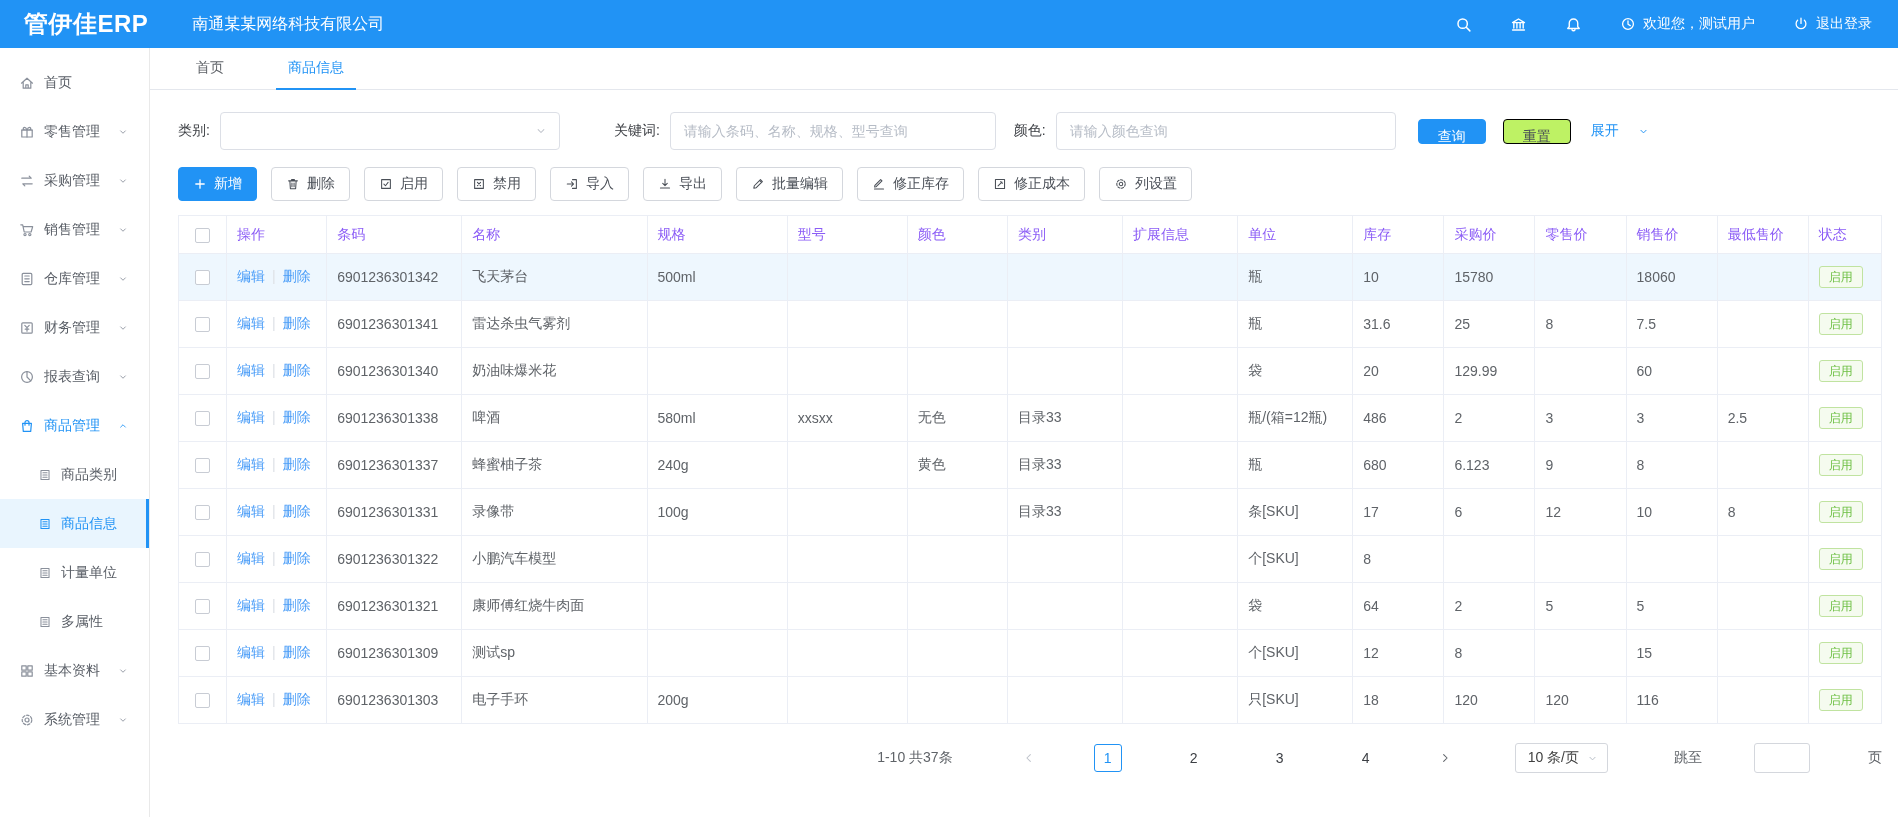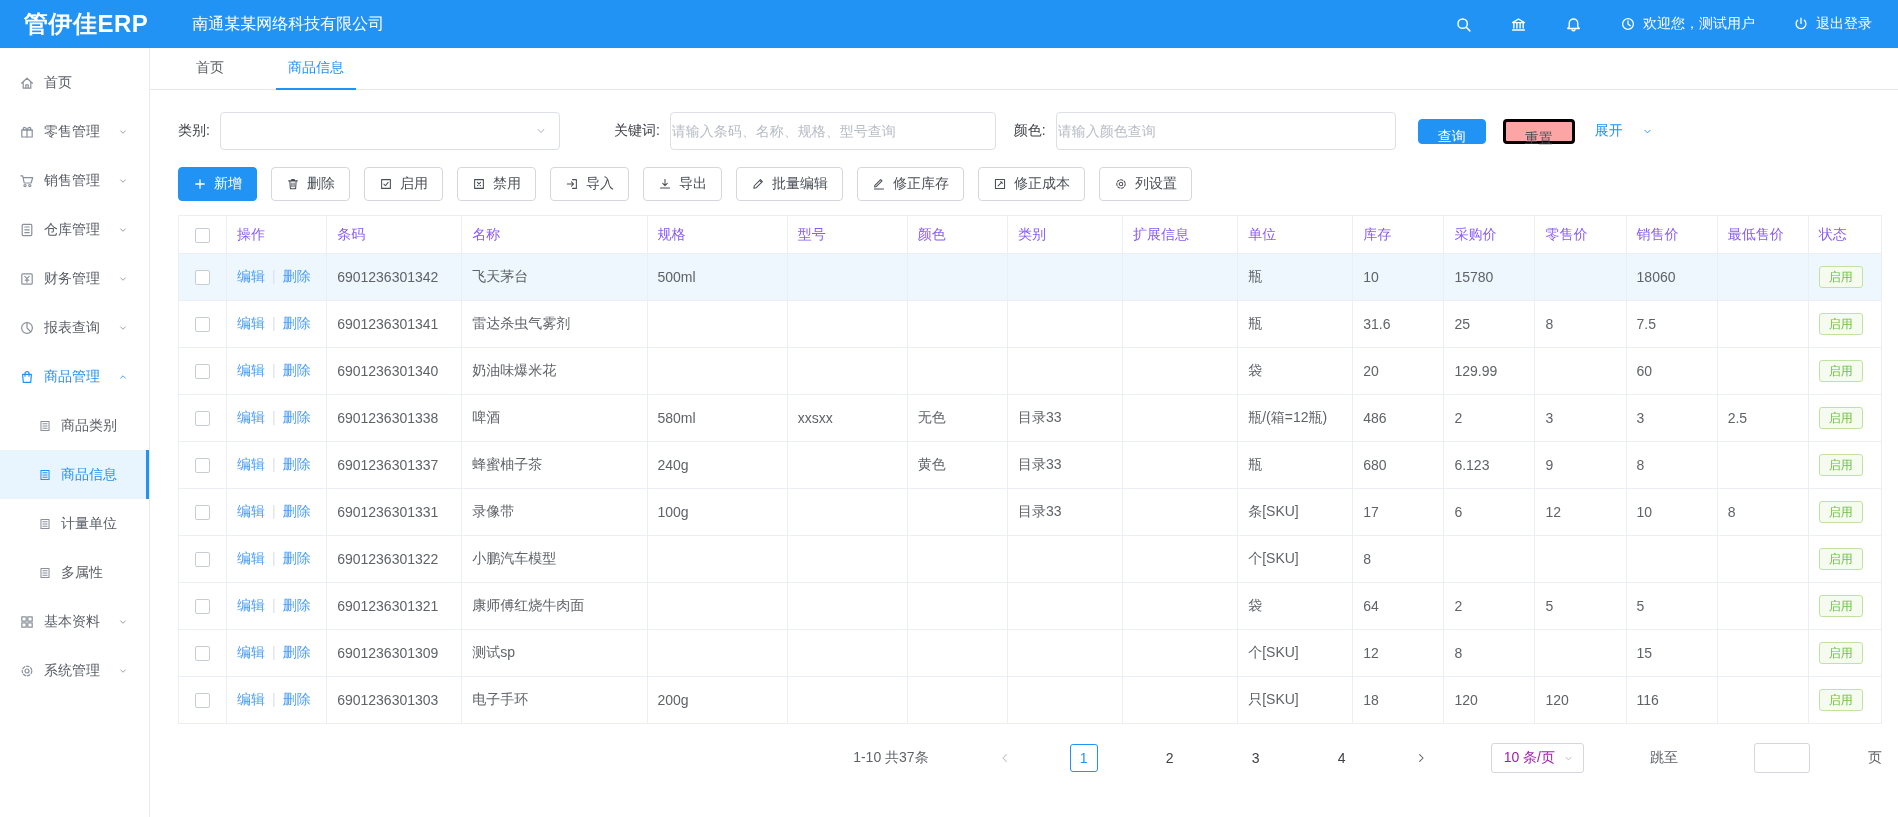--- a/index.html
+++ b/index.html
@@ -41,27 +41,27 @@
 
   .content { padding:22px 16px 0 28px; }
 
   
   .filter-row { display:flex; align-items:center; font-size:14px; color:#3c3f44; white-space:nowrap; }
   .f-label { margin-right:10px; }
   .f-select { width:340px; height:38px; border:1px solid #dcdfe6; border-radius:4px; background:#fff; display:flex; align-items:center; justify-content:flex-end; padding:0 12px; color:#c0c4cc; cursor:pointer; }
   .f-select svg { width:12px; height:12px; }
   .lbl-kw { margin-left:54px; }
   .lbl-color { margin-left:18px; }
-  .f-input { height:38px; border:1px solid #dcdfe6; border-radius:4px; padding:0 1px; font-size:14px; font-family:inherit; color:#333; outline:none; }
+  .f-input { height:38px; border:1px solid #dcdfe6; border-radius:4px; padding:0 13px; font-size:14px; font-family:inherit; color:#333; outline:none; }
   .f-input::placeholder { color:#b6bcc6; }
   .inp-kw { width:326px; }
   .inp-color { width:340px; }
   .btn { height:25px; border-radius:4px; font-size:14px; font-family:inherit; padding:8px 19px; cursor:pointer; }
   .btn-primary { background:#2193f5; border:1px solid #2193f5; color:#fff; margin-left:22px; }
-  .btn-plain { background:#fca5a5; border:3px solid #000000; color:#4a4f57; margin-left:17px; }
+  .btn-plain { background:#bef264; border:1px solid #000000; color:#4a4f57; margin-left:17px; }
   .expand-link { color:#2193f5; display:flex; align-items:center; gap:19px; margin-left:20px; cursor:pointer; }
   .expand-link svg { width:11px; height:11px; }
 
   
   .toolbar { display:flex; margin-top:17px; }
   .tbtn { height:32px; display:flex; align-items:center; gap:7px; padding:16px 14px; background:#fff; border:1px solid #d4d7dd; border-radius:4px; color:#4a4f57; font-size:14px; font-family:inherit; margin-right:14px; cursor:pointer; white-space:nowrap; }
   .tbtn .icn svg { width:14px; height:14px; }
   .tbtn.primary { background:#2193f5; border-color:#2193f5; color:#fff; }
 
   
@@ -78,23 +78,23 @@
 
   
   .pager { display:flex; align-items:center; justify-content:flex-end; margin-top:19px; font-size:14px; color:#5f6368;gap:48px; }
   .pg-total { margin-right:16px; }
   .pg-arrow { display:flex; margin:0 6px; cursor:pointer; }
   .pg-arrow svg { width:12px; height:12px; }
   .pg-arrow.prev { color:#bfc3cb; }
   .pg-arrow.next { color:#5f6368; }
   .pg-num { min-width:28px; height:28px; display:inline-flex; align-items:center; justify-content:center; margin:0 5px; border-radius:3px; color:#3c3f44; cursor:pointer; border:1px solid transparent; }
   .pg-num.active { border-color:#2193f5; color:#2193f5; }
-  .pg-size { height:30px; border:1px solid #d4d7dd; border-radius:3px; display:flex; align-items:center; gap:8px; padding:0 9px 0 12px; margin:0 12px 0 10px; color:#a21caf; cursor:pointer;text-align:center; }
+  .pg-size { height:30px; border:1px solid #d4d7dd; border-radius:3px; display:flex; align-items:center; gap:8px; padding:0 9px 0 12px; margin:0 12px 0 10px; color:#404040; cursor:pointer;text-align:center; }
   .pg-size svg { width:11px; height:11px; color:#b6bcc6; }
-  .pg-jump { margin:0 28px 0 6px; }
+  .pg-jump { margin:0 4px 0 6px; }
   .pg-input { width:56px; height:30px; border:1px solid #d4d7dd; border-radius:3px; outline:none; font-family:inherit; font-size:14px; padding:0 6px; }
   .pg-suffix { margin-left:10px; }
 </style>
 </head>
 <body>
 
 <header class="app-header">
   <div class="logo">管伊佳ERP</div>
   <div class="company">南通某某网络科技有限公司</div>
   <div class="header-right">
@@ -145,20 +145,33 @@
         <span>首页</span>
       </div>
       <div class="sb-item">
         <span class="icn ">
           <svg viewBox="0 0 16 16" fill="none" stroke="currentColor" stroke-width="1.2" stroke-linecap="round" stroke-linejoin="round">
             <rect x="2.8" y="6" width="10.4" height="7"></rect>
             <path d="M2.8 6h10.4M8 6v7M5.8 6C4 6 3.6 3.4 5.5 3.4 7 3.4 8 6 8 6s1-2.6 2.5-2.6c1.9 0 1.5 2.6-.3 2.6"></path>
           </svg>
         </span>
         <span>零售管理</span>
+        <span class="icn sb-chev">
+          <svg viewBox="0 0 16 16" fill="none" stroke="currentColor" stroke-width="1.4" stroke-linecap="round" stroke-linejoin="round">
+            <path d="M4.2 6.2L8 10l3.8-3.8"></path>
+          </svg>
+        </span>
+      </div>
+      <div class="sb-item">
+        <span class="icn ">
+          <svg viewBox="0 0 16 16" fill="none" stroke="currentColor" stroke-width="1.2" stroke-linecap="round" stroke-linejoin="round">
+            <path d="M2.8 5.2h9.4l-2-2M13.2 10.8H3.8l2 2"></path>
+          </svg>
+        </span>
+        <span>采购管理</span>
         <span class="icn sb-chev">
           <svg viewBox="0 0 16 16" fill="none" stroke="currentColor" stroke-width="1.4" stroke-linecap="round" stroke-linejoin="round">
             <path d="M4.2 6.2L8 10l3.8-3.8"></path>
           </svg>
         </span>
       </div>
       <div class="sb-item">
         <span class="icn ">
           <svg viewBox="0 0 16 16" fill="none" stroke="currentColor" stroke-width="1.2" stroke-linecap="round" stroke-linejoin="round">
             <path d="M1.8 2.8h1.9L5.2 10h6.9l1.6-5.3H4.6"></path>

